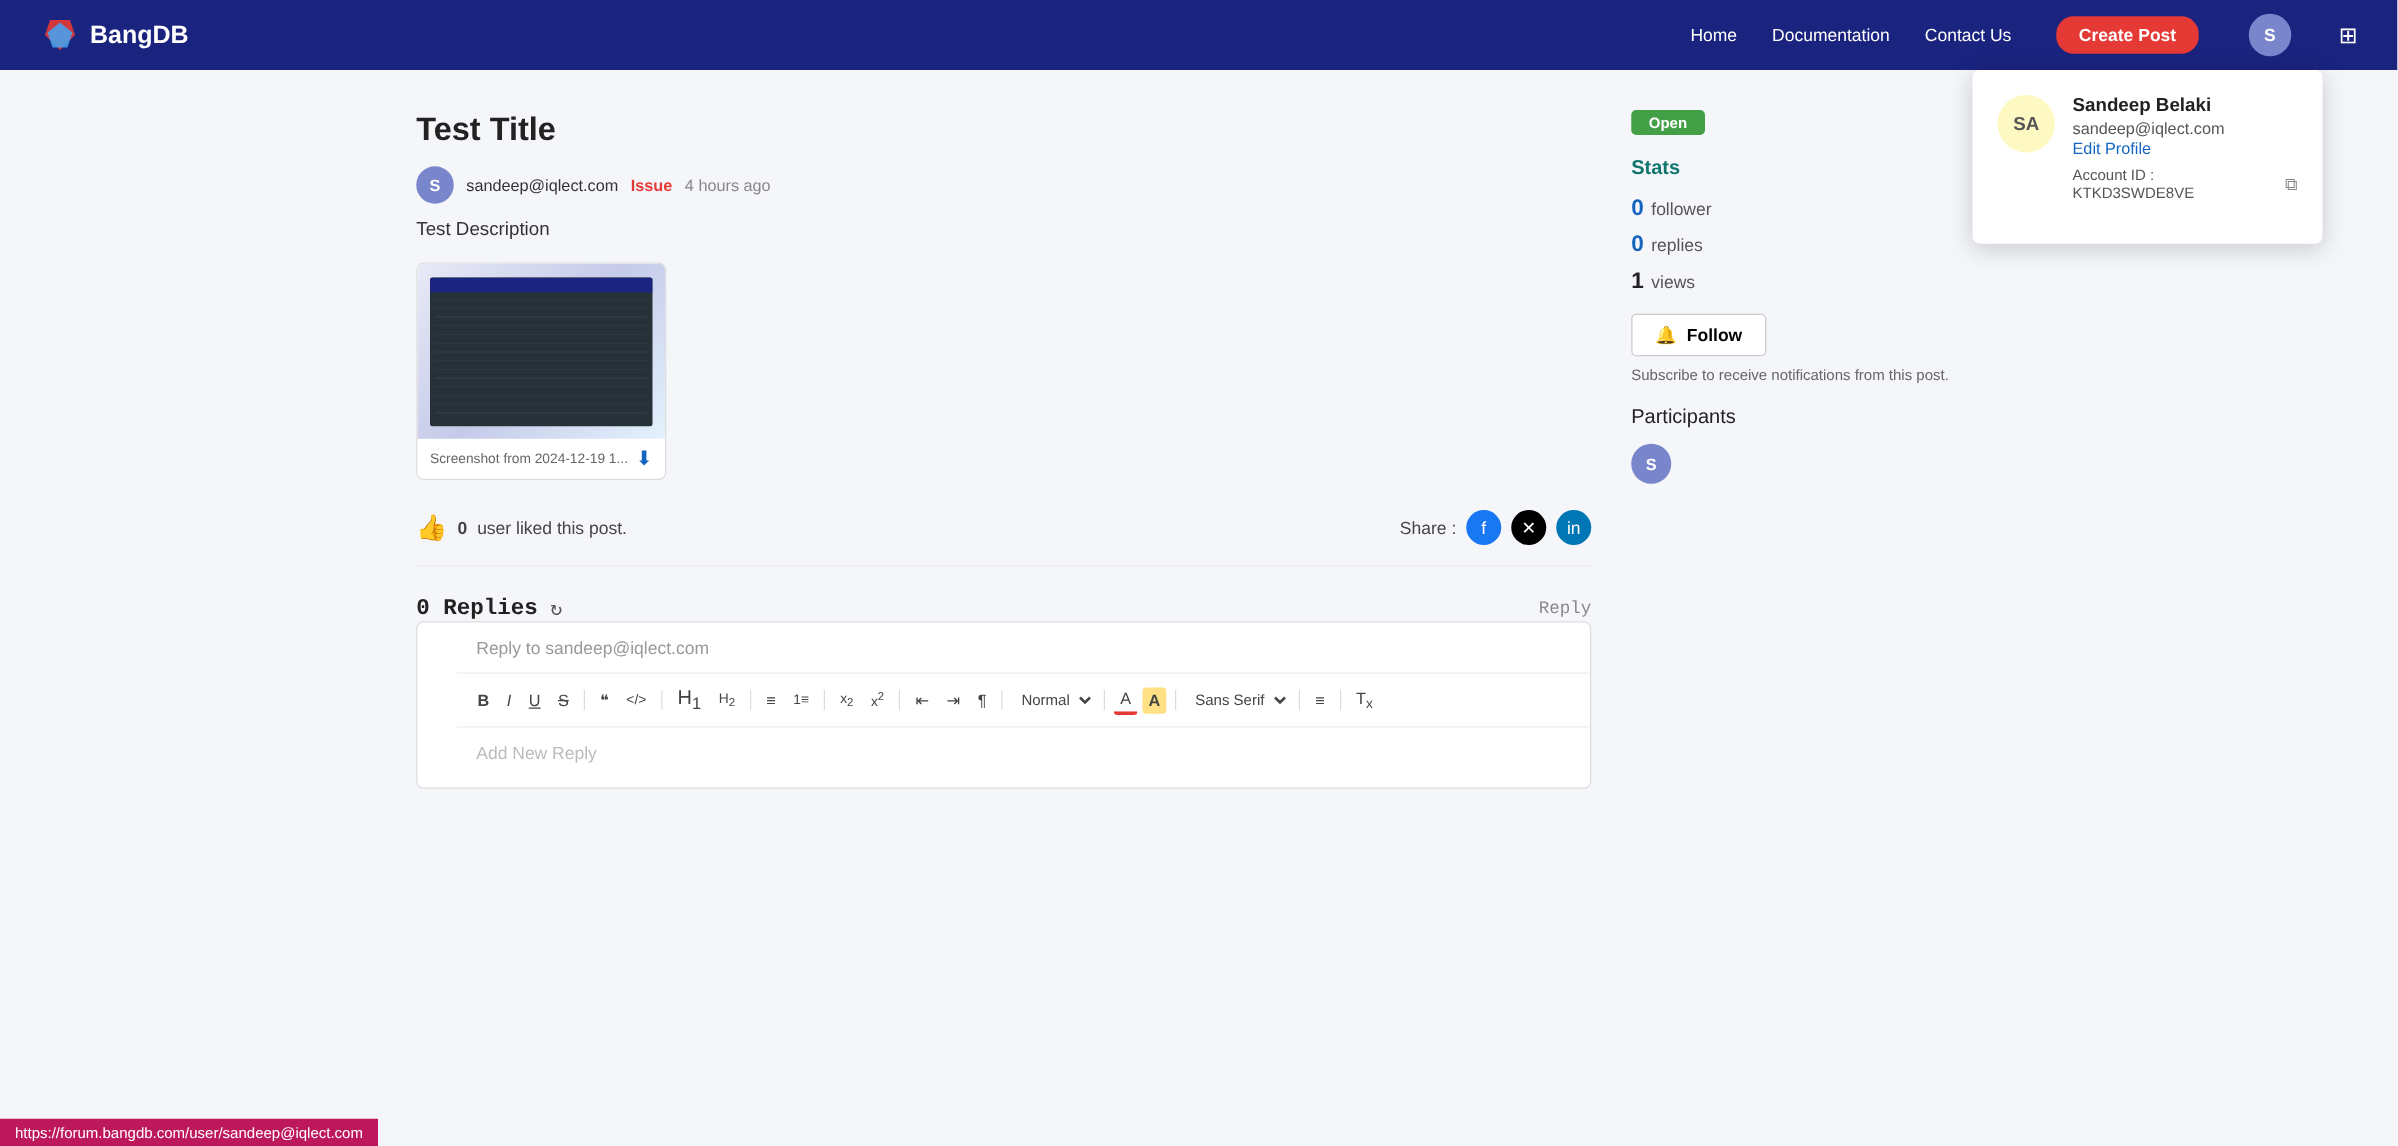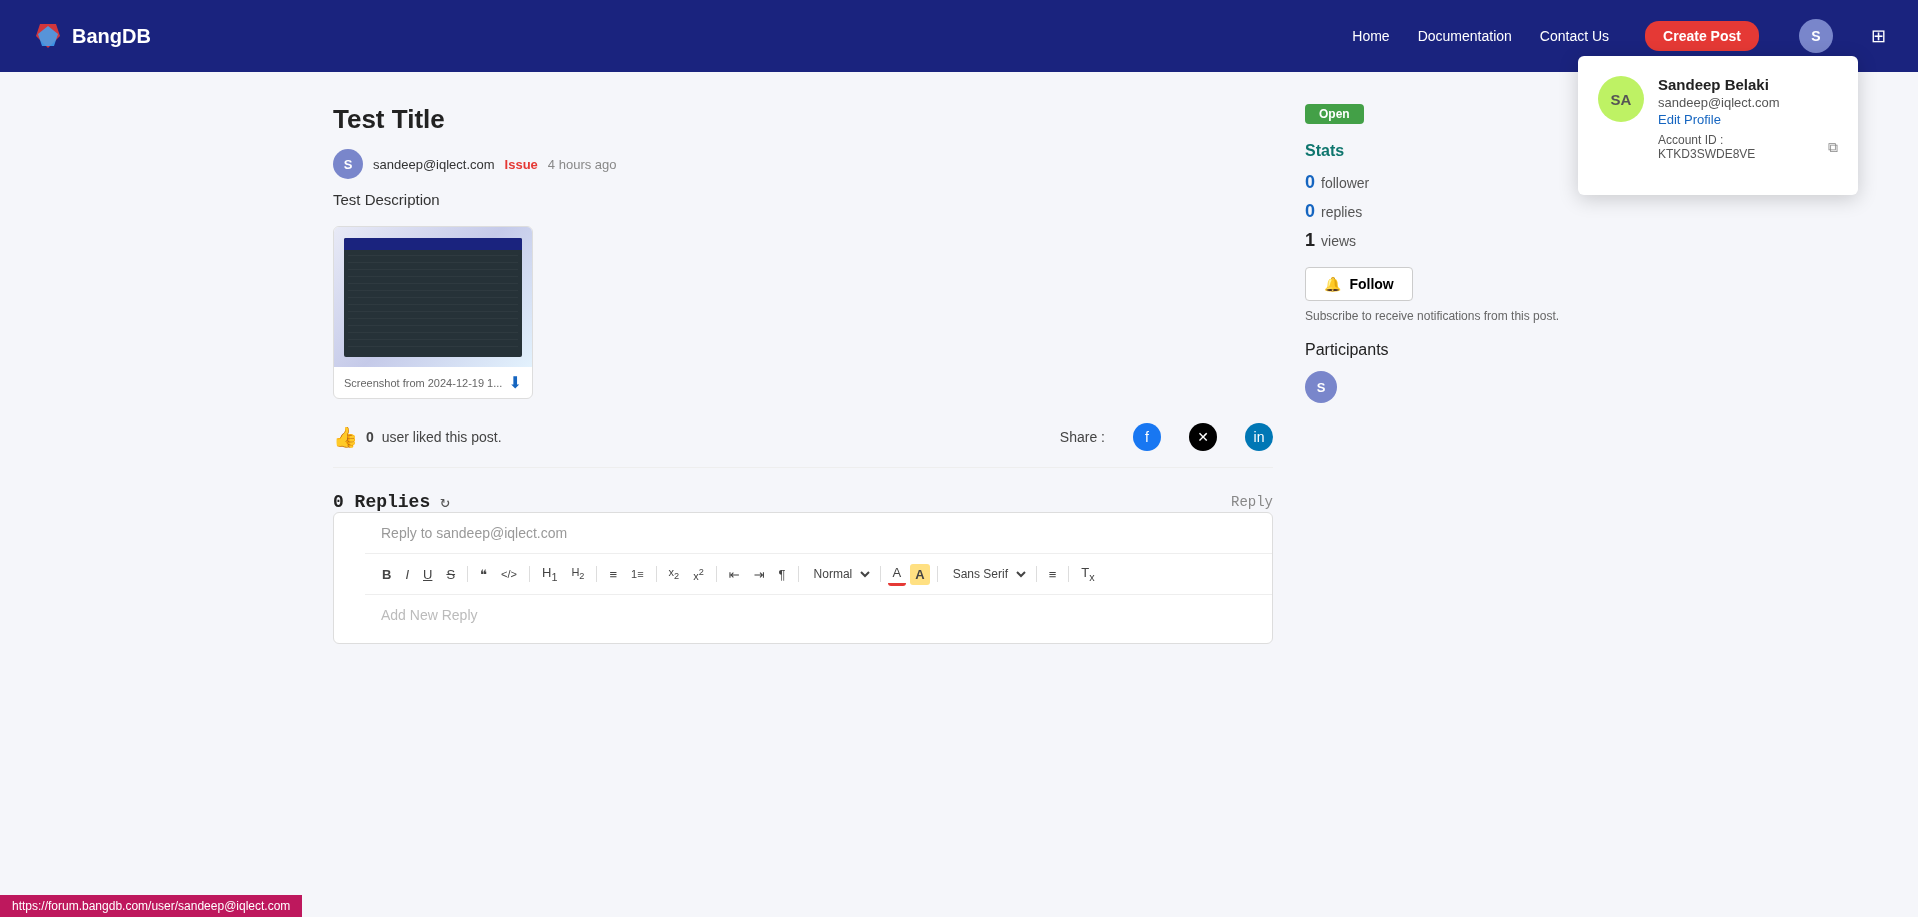--- a/index.html
+++ b/index.html
@@ -1,21 +1,21 @@
 <!DOCTYPE html>
 <html><head>
   <meta charset="utf-8">
   <style>
     * { box-sizing: border-box; margin: 0; padding: 0; }
     body { font-family: 'Segoe UI', Arial, sans-serif; background: #f5f6fa; min-height: 917px; }
 
     
     .navbar {
       background: #1a237e;
-      height: 72px;
+      height: 56px;
       display: flex;
       align-items: center;
       padding: 0 32px;
       position: relative;
       z-index: 100;
     }
     .navbar-brand {
       display: flex;
       align-items: center;
       gap: 8px;
@@ -88,21 +88,21 @@
     .dropdown-header {
       display: flex;
       align-items: flex-start;
       gap: 14px;
       margin-bottom: 14px;
     }
     .dropdown-avatar {
       width: 46px;
       height: 46px;
       border-radius: 50%;
-      background: #bef264;
+      background: #fef9c3;
       color: #555;
       display: flex;
       align-items: center;
       justify-content: center;
       font-size: 15px;
       font-weight: 700;
       flex-shrink: 0;
     }
     .dropdown-user-info { flex: 1; }
     .dropdown-name {
@@ -313,21 +313,21 @@
       color: #444;
       font-weight: 600;
     }
     .like-text {
       font-size: 14px;
       color: #444;
     }
     .share-section {
       display: flex;
       align-items: center;
-      gap: 28px;
+      gap: 8px;
     }
     .share-label {
       font-size: 14px;
       color: #444;
       font-weight: 500;
     }
     .share-icon {
       width: 28px;
       height: 28px;
       border-radius: 50%;
@@ -584,21 +584,21 @@
       <div class="reply-placeholder">Reply to sandeep@iqlect.com</div>
       <div class="reply-toolbar">
         <button class="toolbar-btn"><b>B</b></button>
         <button class="toolbar-btn"><i>I</i></button>
         <button class="toolbar-btn"><u>U</u></button>
         <button class="toolbar-btn"><s>S</s></button>
         <div class="toolbar-sep"></div>
         <button class="toolbar-btn">❝</button>
         <button class="toolbar-btn" style="font-size:11px;">&lt;/&gt;</button>
         <div class="toolbar-sep"></div>
-        <button class="toolbar-btn" style="font-size:13px;">H<sub>1</sub></button>
+        <button class="toolbar-btn" style="font-size:16px;">H<sub>1</sub></button>
         <button class="toolbar-btn" style="font-size:11px;">H<sub>2</sub></button>
         <div class="toolbar-sep"></div>
         <button class="toolbar-btn">≡</button>
         <button class="toolbar-btn" style="font-size:11px;">1≡</button>
         <div class="toolbar-sep"></div>
         <button class="toolbar-btn" style="font-size:11px;">x<sub>2</sub></button>
         <button class="toolbar-btn" style="font-size:11px;">x<sup>2</sup></button>
         <div class="toolbar-sep"></div>
         <button class="toolbar-btn">⇤</button>
         <button class="toolbar-btn">⇥</button>

